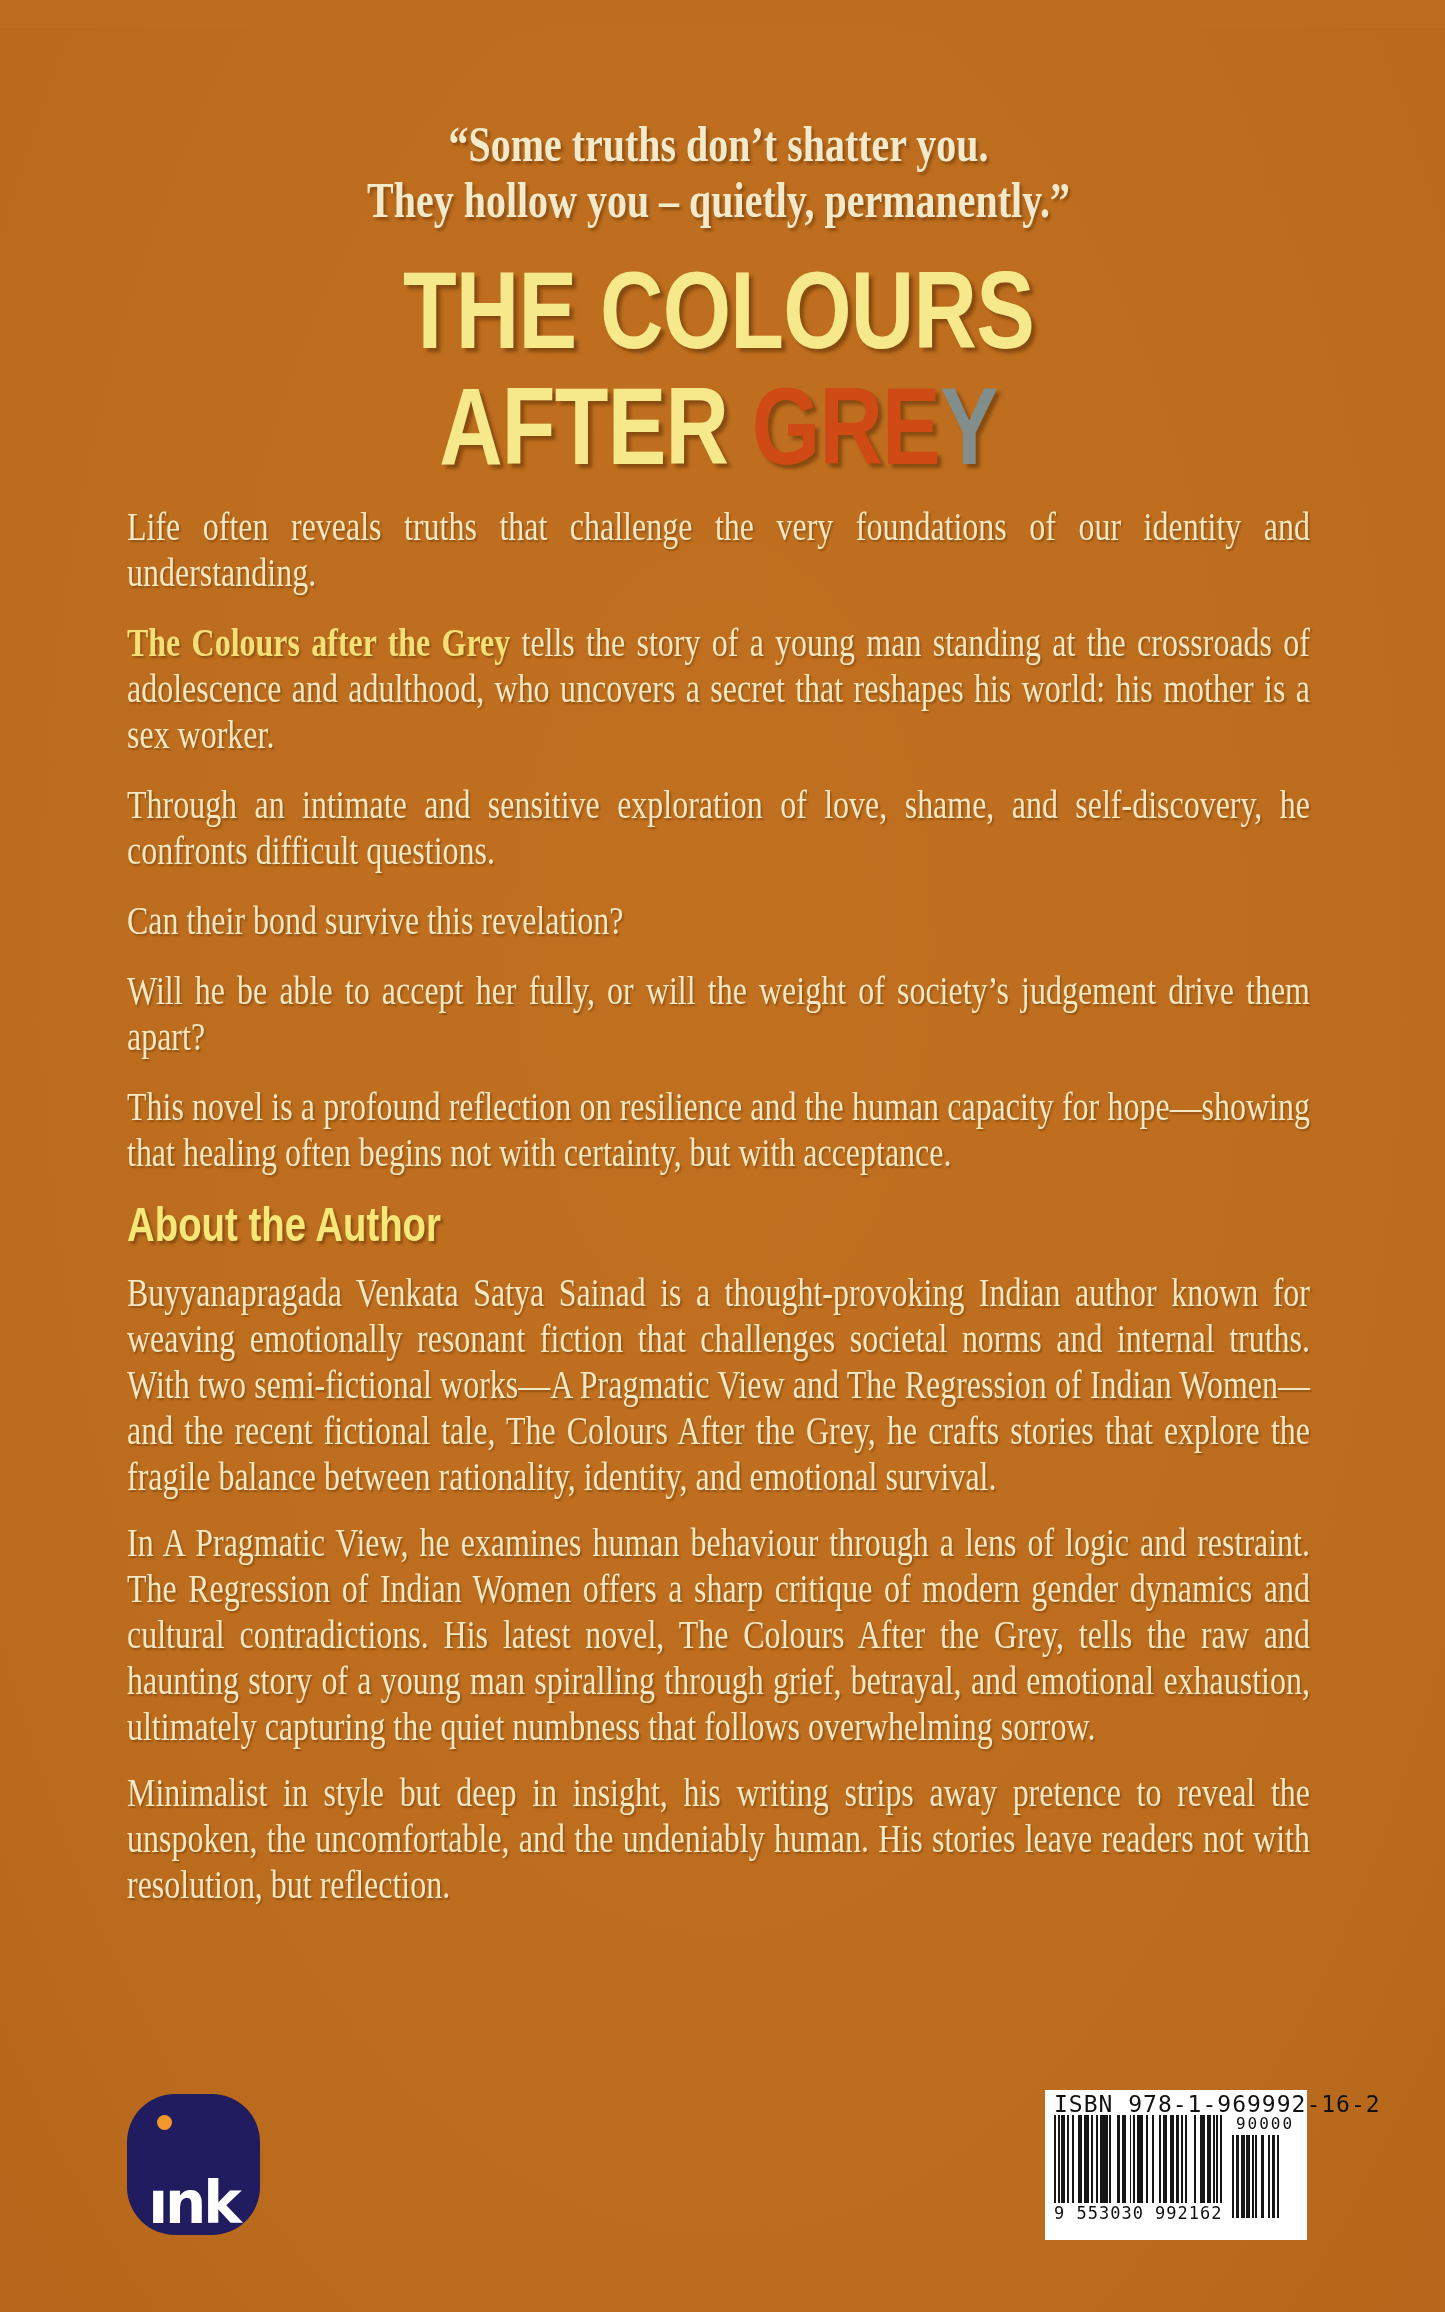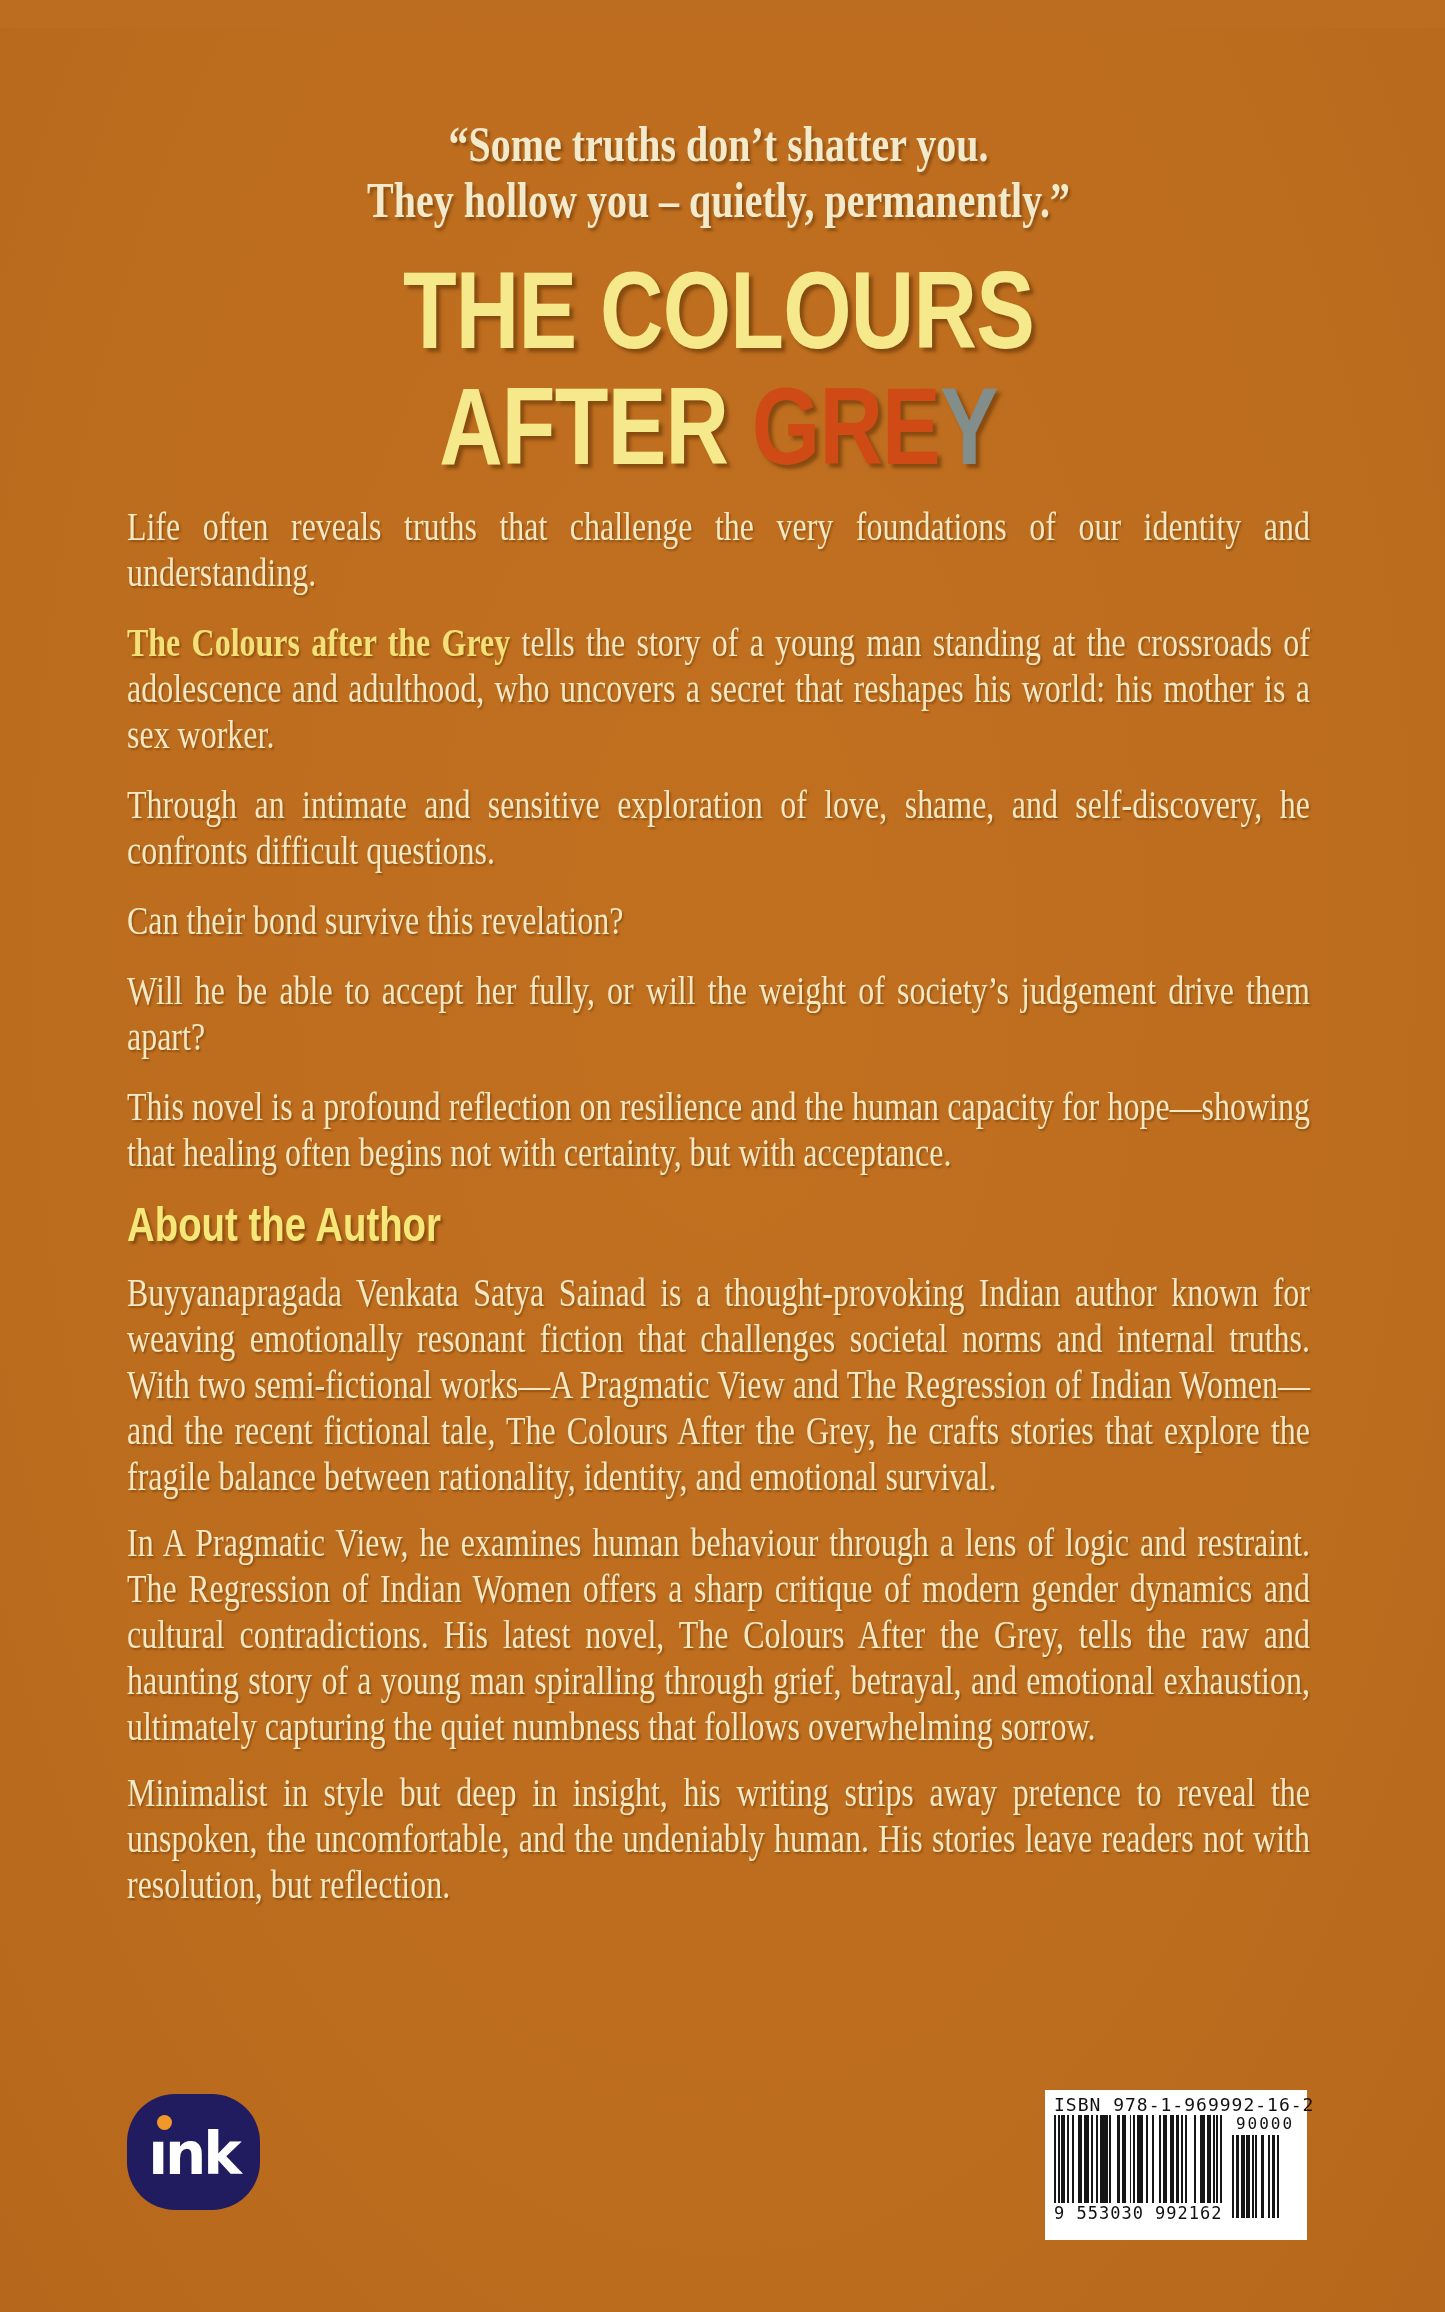--- a/index.html
+++ b/index.html
@@ -65,24 +65,24 @@
   }
   .about p { margin-bottom:20px; }
 
   
   .publisher {
     position:absolute; left:127px; top:2066px;
     display:flex; align-items:center;
   }
   .ink-badge {
     position:relative;
-    width:133px; height:116px;
+    width:133px; height:141px;
     background:#201c5f;
     border-radius:48px 48px 48px 48px;
-    display:flex; align-items:center; justify-content:center;
+    display:flex; align-items:flex-end; justify-content:center;
   }
   .ink-word {
     font-family:"DejaVu Sans", sans-serif;
     font-weight:bold; font-size:58px; letter-spacing:-3px;
     color:#ffffff; transform:translateY(2px);
   }
   .ink-dot {
     position:absolute; left:30px; top:21px;
     width:15px; height:15px; border-radius:50%;
     background:#f2982b;
@@ -96,21 +96,21 @@
   
   .barcode-box {
     position:absolute; left:1045px; top:2062px;
     width:262px; height:150px;
     background:#ffffff;
     padding:5px 9px 4px 9px;
     font-family:"DejaVu Sans Mono", monospace;
     color:#111;
   }
   .isbn-top {
-    font-size:18px; line-height:19px; letter-spacing:1px;
+    font-size:23px; line-height:19px; letter-spacing:1px;
     white-space:nowrap; 
   }
   .bars-row { display:flex; margin-top:1px; }
   .bars-main-col { width:170px; }
   .bars { display:flex; align-items:flex-start; }
   .bars-main { height:88px; }
   .bar { background:#161616; height:100%; }
   .gap { height:100%; }
   .ean-digits {
     font-size:17px; line-height:18px; letter-spacing:1px;

